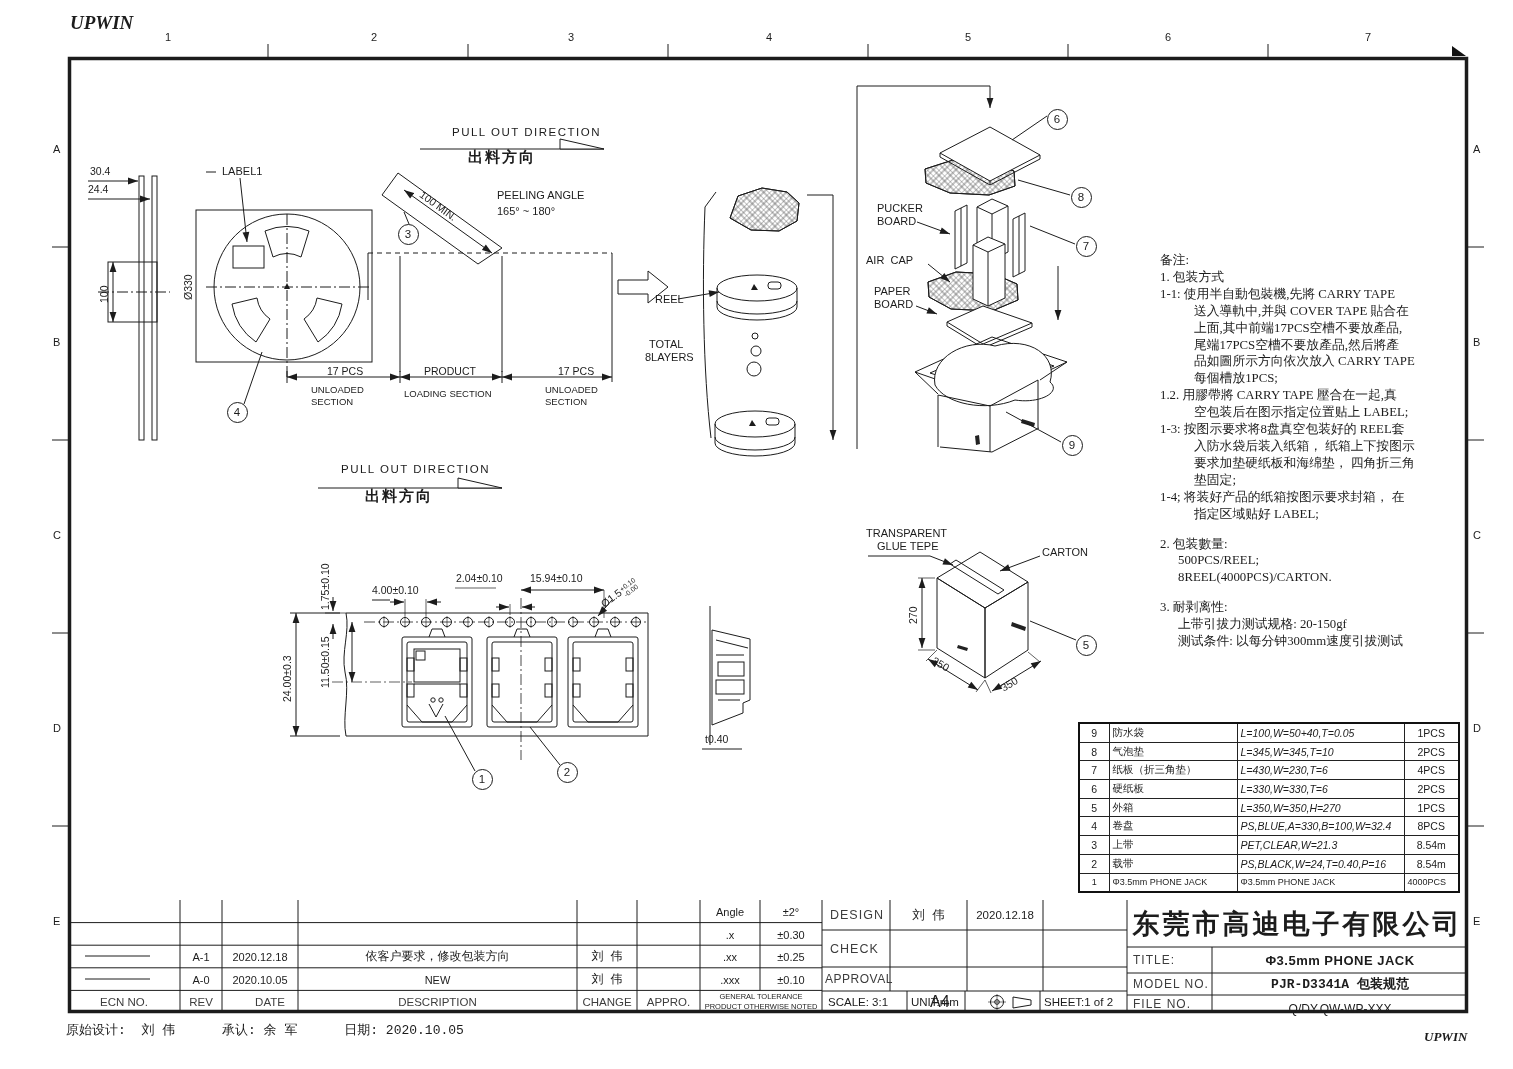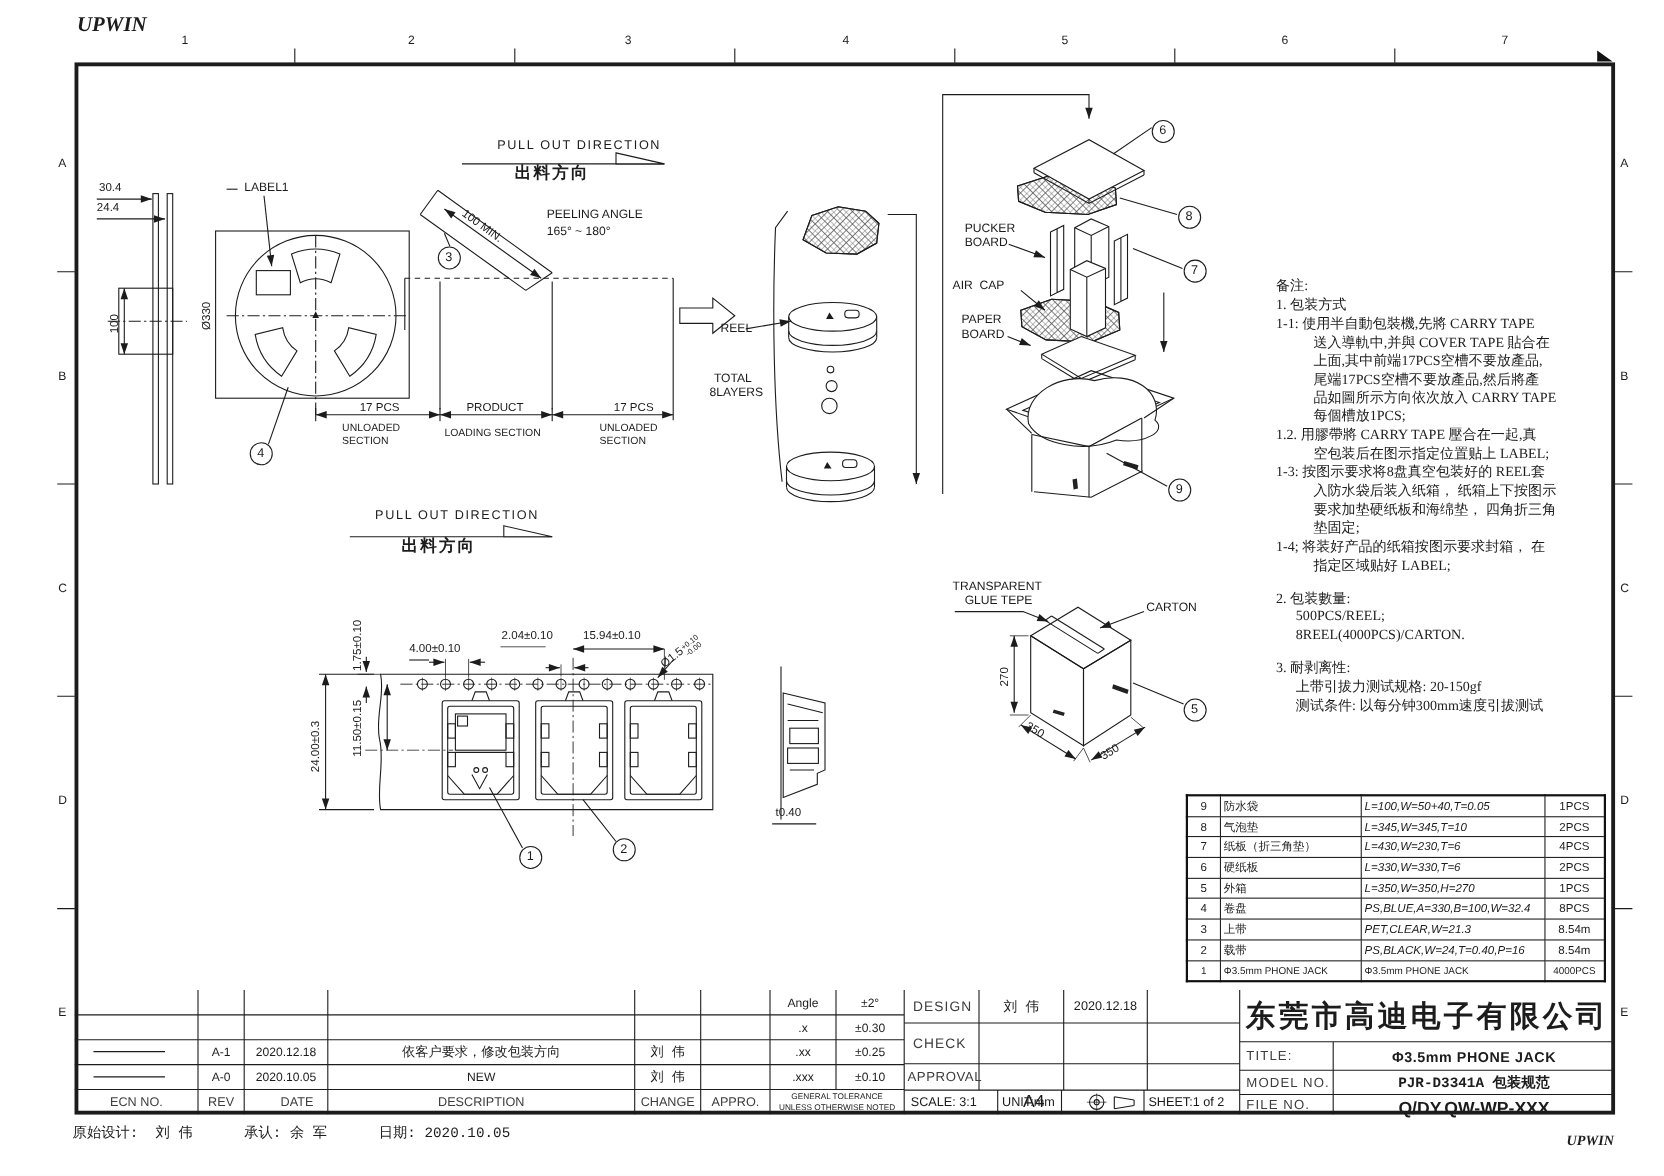--- a/index.html
+++ b/index.html
@@ -418,21 +418,21 @@
   <tr>
           <td style="text-align:center">2</td>
           <td class="cn">载带</td>
           <td class="it">PS,BLACK,W=24,T=0.40,P=16</td>
           <td style="text-align:center">8.54m</td>
         </tr>
   <tr>
           <td style="text-align:center;font-size:9px">1</td>
           <td style="font-size:9px">Φ3.5mm PHONE JACK</td>
           <td style="font-size:9px">Φ3.5mm PHONE JACK</td>
-          <td style="text-align:center;font-size:9px">4000PCS</td>
+          <td style="font-size:9px">4000PCS</td>
         </tr>
 </tbody>
     </table>
 
 <div class="cc gray" style="left:68px;top:990px;width:112px;height:23px;font-size:11.5px">ECN NO.</div>
 <div class="cc gray" style="left:180px;top:990px;width:42px;height:23px;font-size:11.5px">REV</div>
 <div class="cc gray" style="left:222px;top:990px;width:96px;height:23px;font-size:11.5px">DATE</div>
 <div class="cc gray" style="left:298px;top:990px;width:279px;height:23px;font-size:11.5px">DESCRIPTION</div>
 <div class="cc gray" style="left:577px;top:990px;width:60px;height:23px;font-size:11.5px">CHANGE</div>
 <div class="cc gray" style="left:637px;top:990px;width:63px;height:23px;font-size:11.5px">APPRO.</div>
@@ -447,33 +447,33 @@
 
 <div class="cc" style="left:700px;top:900px;width:60px;height:23px;font-size:11px">Angle</div>
 <div class="cc" style="left:760px;top:900px;width:62px;height:23px;font-size:11px">±2°</div>
 <div class="cc" style="left:700px;top:923px;width:60px;height:23px;font-size:11px">.x</div>
 <div class="cc" style="left:760px;top:923px;width:62px;height:23px;font-size:11px">±0.30</div>
 <div class="cc" style="left:700px;top:945px;width:60px;height:23px;font-size:11px">.xx</div>
 <div class="cc" style="left:760px;top:945px;width:62px;height:23px;font-size:11px">±0.25</div>
 <div class="cc" style="left:700px;top:968px;width:60px;height:23px;font-size:11px">.xxx</div>
 <div class="cc" style="left:760px;top:968px;width:62px;height:23px;font-size:11px">±0.10</div>
 <div class="cc" style="left:700px;top:991px;width:122px;height:11px;font-size:7.5px">GENERAL TOLERANCE</div>
-<div class="cc" style="left:700px;top:1001px;width:122px;height:11px;font-size:7.5px">UNLESS OTHERWISE NOTED</div>
+<div class="cc" style="left:700px;top:1001px;width:122px;height:11px;font-size:7.5px">PRODUCT OTHERWISE NOTED</div>
 
 <div class="cl gray" style="left:830px;top:900px;height:30px;font-size:12.5px;letter-spacing:1px">DESIGN</div>
 <div class="cc cn" style="left:890px;top:900px;width:77px;height:30px;font-size:12.5px">刘 伟</div>
 <div class="cc" style="left:967px;top:900px;width:76px;height:30px;font-size:11.5px">2020.12.18</div>
 <div class="cl gray" style="left:830px;top:930px;height:37px;font-size:12.5px;letter-spacing:1px">CHECK</div>
 <div class="cl gray" style="left:825px;top:967px;height:24px;font-size:12px;letter-spacing:0.5px">APPROVAL</div>
 <div class="cl" style="left:828px;top:991px;height:22px;font-size:11.5px">SCALE: 3:1</div>
 <div class="cl" style="left:911px;top:991px;height:22px;font-size:11.5px">UNIT:mm</div>
 <div class="cl" style="left:930px;top:991px;height:22px;font-size:16px">A4</div>
 <div class="cl" style="left:1044px;top:991px;height:22px;font-size:11.5px">SHEET:1 of 2</div>
 
 <div class="cc company" style="left:1127px;top:900px;width:341px;height:47px">东莞市高迪电子有限公司</div>
 <div class="cl gray" style="left:1133px;top:947px;height:26px;font-size:12px;letter-spacing:1px">TITLE:</div>
 <div class="cc" style="left:1212px;top:947px;width:256px;height:26px;font-size:13px;font-weight:bold;letter-spacing:0.5px">Φ3.5mm PHONE JACK</div>
 <div class="cl gray" style="left:1133px;top:973px;height:22px;font-size:12px;letter-spacing:1px">MODEL NO.</div>
 <div class="cc cn" style="left:1212px;top:973px;width:256px;height:22px;font-size:13px;font-weight:bold">PJR-D3341A 包装规范</div>
 <div class="cl gray" style="left:1133px;top:995px;height:18px;font-size:12px;letter-spacing:1px">FILE NO.</div>
-<div class="cc" style="left:1212px;top:995px;width:256px;height:27px;font-size:16px;font-weight:bold">Q/DY.QW-WP-XXX</div>
+<div class="cc" style="left:1212px;top:995px;width:256px;height:27px;font-size:12px;font-weight:normal">Q/DY.QW-WP-XXX</div>
 
 </div>
 
 </body></html>

